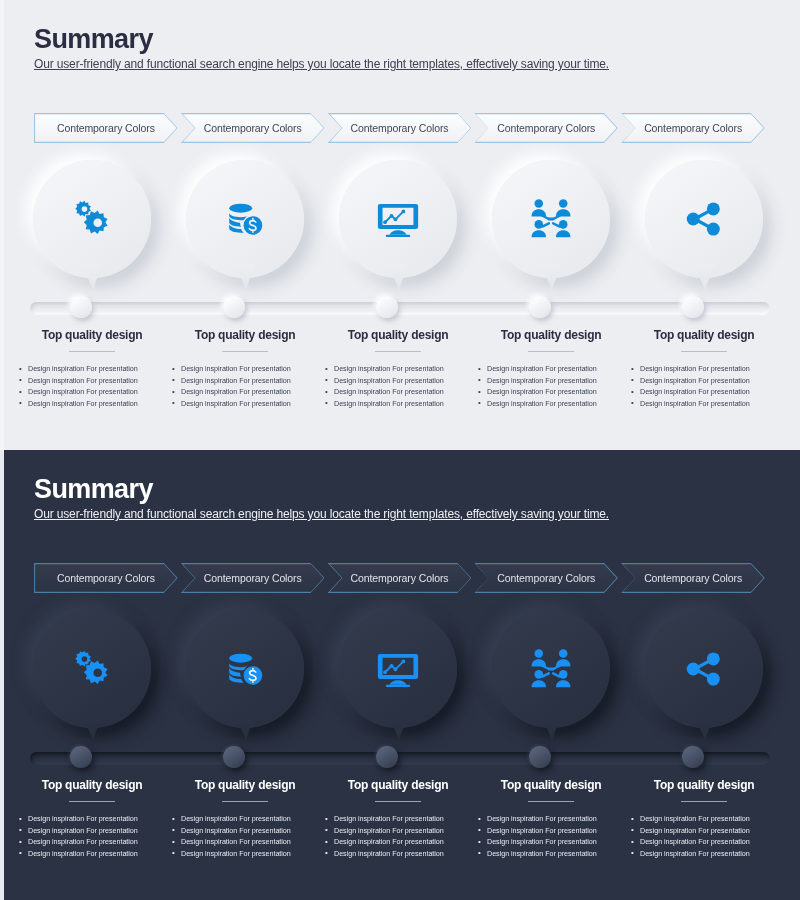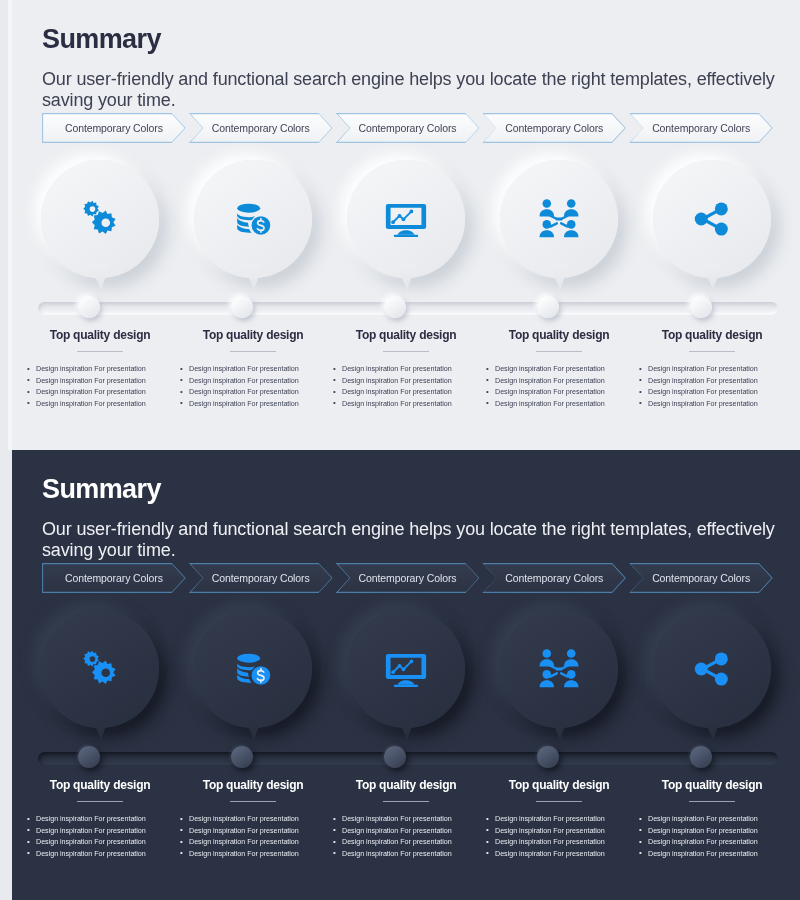--- a/index.html
+++ b/index.html
@@ -2,40 +2,40 @@
 <html><head>
 <meta charset="utf-8">
 <style>
   * { box-sizing: border-box; margin: 0; padding: 0; }
   html, body {
     width: 800px; height: 900px;
     font-family: "Liberation Sans", sans-serif;
     background: #e9eaee;
     overflow: hidden;
   }
-  .page { width: 800px; height: 900px; position: relative; padding-left: 8px; }
+  .page { width: 800px; height: 900px; position: relative; }
 
   
   .panel { position: relative; width: 800px; overflow: hidden; }
   .panel.light { height: 450px; background: #eceef1; }
   .panel.dark  { height: 450px; background: #2b3243; }
 
   .panel.light::before,
   .panel.dark::before {
     content: ""; position: absolute; left: 0; top: 0; bottom: 0;
     width: 4px; background: #f4f5f7; z-index: 5;
   }
   .panel.dark::before { background: #e9eaee; }
 
   
   .head { position: absolute; left: 34px; top: 24px; }
   .title { font-size: 27px; font-weight: bold; letter-spacing: -0.6px; }
   .light .title { color: #2b2d42; }
   .dark  .title { color: #ffffff; }
-  .subtitle { font-size: 18px; margin-top: 14px; letter-spacing: -0.15px; }
+  .subtitle { font-size: 12px; margin-top: 2px; letter-spacing: -0.15px; text-decoration: underline; }
   .light .subtitle { color: #3d4152; }
   .dark  .subtitle { color: #eef0f4; }
 
   
   .ribbon { position: absolute; left: 34px; top: 113px; width: 734px; height: 30px; display: flex; }
   .chev {
     position: relative; height: 30px; width: 148px; margin-right: 3px;
     display: flex; align-items: center; justify-content: center;
     font-size: 10.5px; letter-spacing: -0.1px;
     clip-path: polygon(0 0, calc(100% - 14px) 0, 100% 50%, calc(100% - 14px) 100%, 0 100%, 0 100%);

